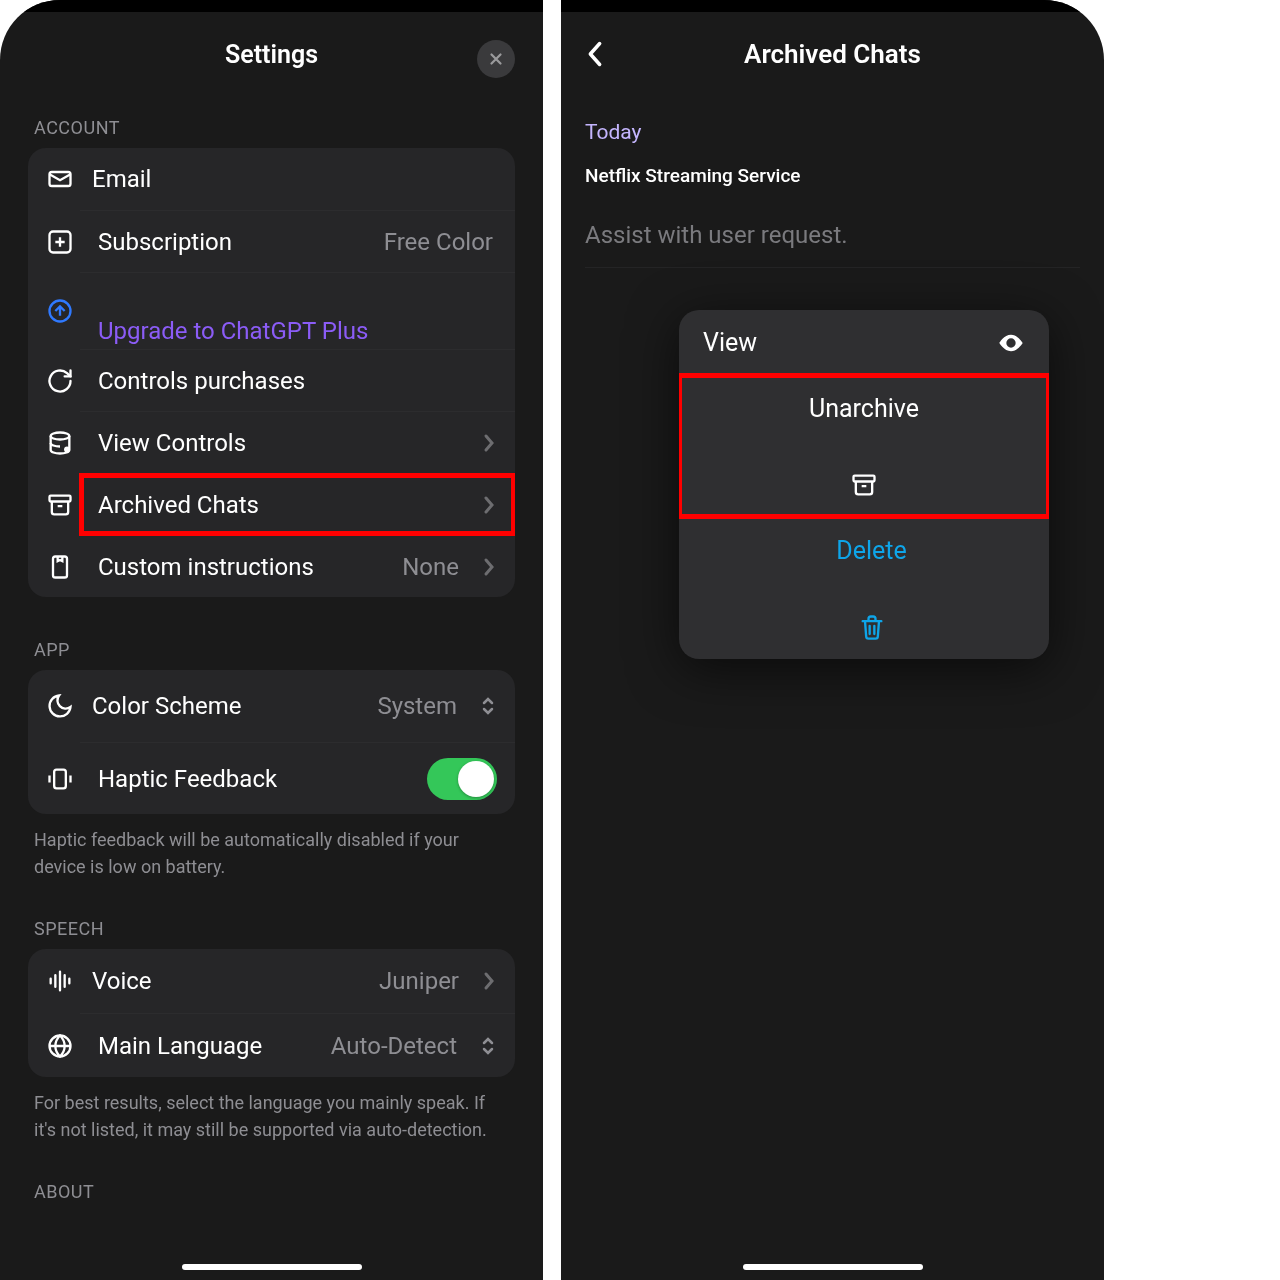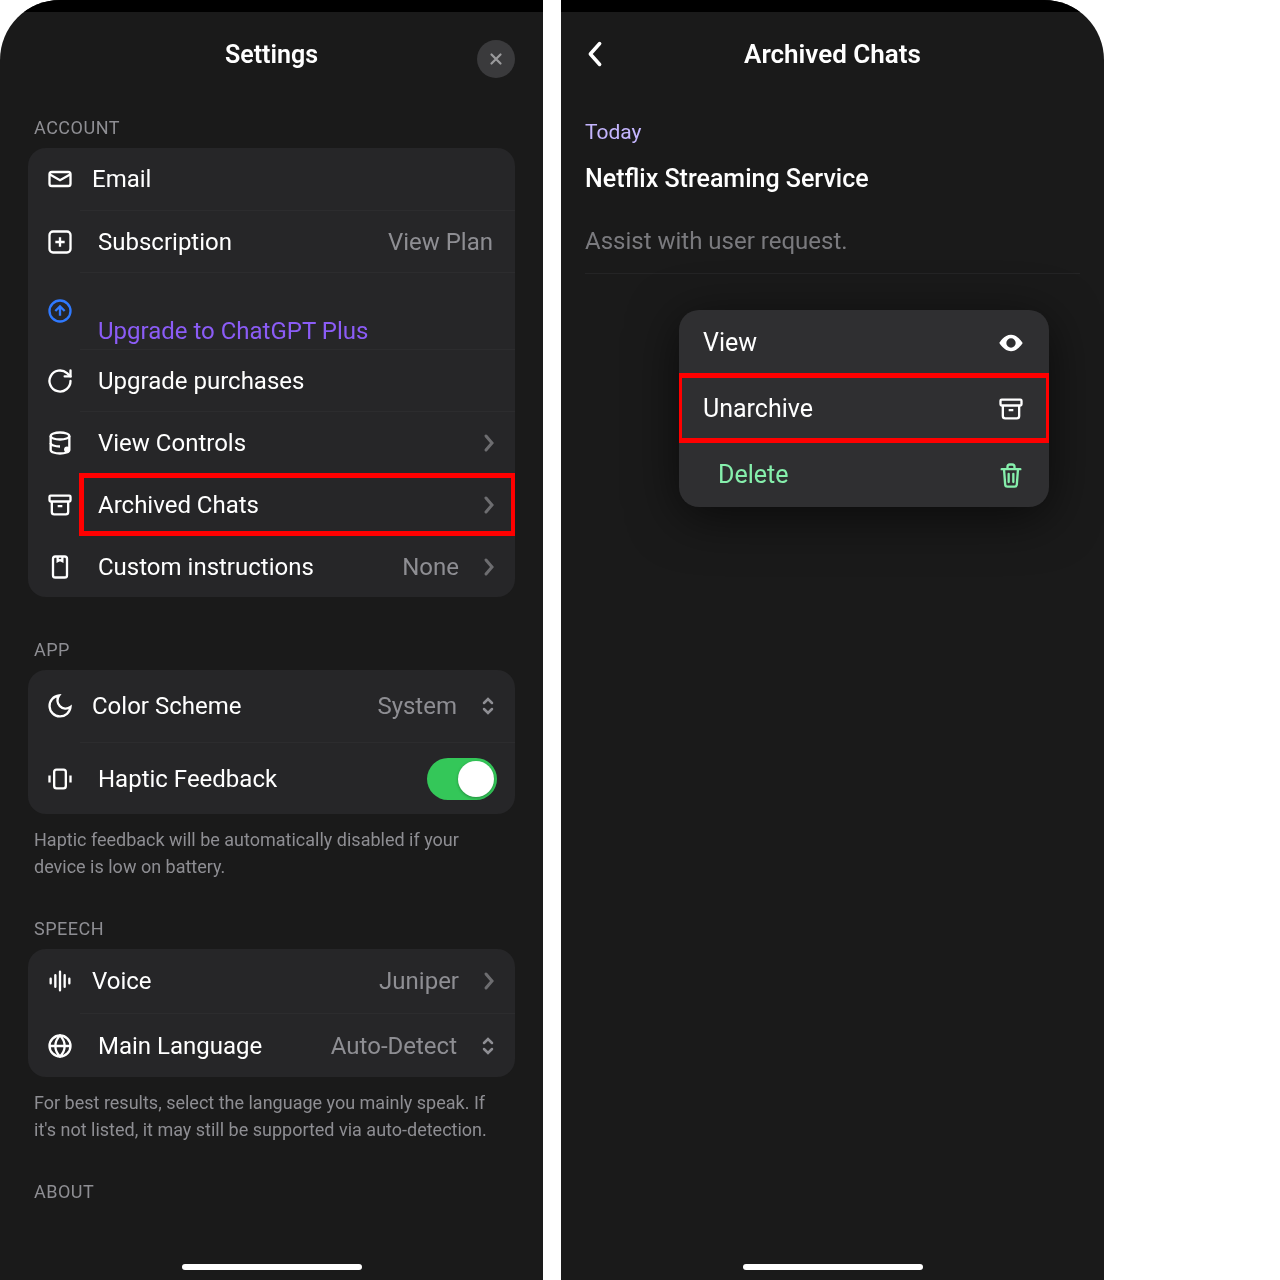--- a/index.html
+++ b/index.html
@@ -170,21 +170,21 @@
     font-weight: 600;
   }
   .right .content { padding: 0 24px; }
   .date-label {
     color: #c4b5fd;
     font-size: 21px;
     padding: 22px 0 20px 0;
   }
   .chat-title {
     color: #fff;
-    font-size: 25px;
+    font-size: 19px;
     font-weight: 500;
     padding-bottom: 34px;
   }
   .chat-sub {
     color: #7a7a7e;
     font-size: 24px;
     padding-bottom: 18px;
     border-bottom: 1px solid #3a3a3c55;
   }
 
@@ -200,22 +200,22 @@
   }
   .menu-item {
     display: flex;
     align-items: center;
     justify-content: space-between;
     padding: 18px 24px;
     color: #fff;
     font-size: 25px;
     gap: 48px;
   }
-  .menu-item + .menu-item { border-top: 1px solid #44444655; }
-  .menu-item.danger { color: #86efac; padding-left: 39px; }
+  .menu-item + .menu-item { border-top: 1px solid #44444655; flex-direction: column; }
+  .menu-item.danger { color: #0ea5e9; padding-left: 39px; }
   .menu-item svg { width: 28px; height: 28px; }
   .menu-item.highlighted {
     outline: 5px solid #ff0000;
     outline-offset: -3px;
   }
 </style>
 </head>
 <body>
 
 <div class="phone left">
@@ -246,41 +246,41 @@
       </div>
 
       <div class="row">
         <span class="row-icon">
           <svg viewBox="0 0 24 24" fill="none" stroke="currentColor" stroke-width="2">
               <rect x="3" y="3" width="18" height="18" rx="3"></rect>
               <path d="M12 8v8M8 12h8"></path>
             </svg>
         </span>
         <span class="row-label">Subscription</span>
-        <span class="row-value">View Plan</span>
+        <span class="row-value">Free Color</span>
       </div>
 
       <div class="row">
         <span class="row-icon blue">
           <svg viewBox="0 0 24 24" fill="none" stroke="currentColor" stroke-width="2">
               <circle cx="12" cy="12" r="9"></circle>
               <path d="M12 16V8M8 12l4-4 4 4"></path>
             </svg>
         </span>
         <span class="row-label blue">Upgrade to ChatGPT Plus</span>
       </div>
 
       <div class="row">
         <span class="row-icon">
           <svg viewBox="0 0 24 24" fill="none" stroke="currentColor" stroke-width="2.2" stroke-linecap="round">
               <path d="M21 12a9 9 0 1 1-3-6.7L21 8"></path>
               <path d="M21 3v5h-5"></path>
             </svg>
         </span>
-        <span class="row-label">Upgrade purchases</span>
+        <span class="row-label">Controls purchases</span>
       </div>
 
       <div class="row">
         <span class="row-icon">
           <svg viewBox="0 0 24 24" fill="none" stroke="currentColor" stroke-width="2">
               <ellipse cx="12" cy="6" rx="8" ry="3"></ellipse>
               <path d="M4 6v12c0 1.7 3.6 3 8 3s8-1.3 8-3V6"></path>
               <path d="M4 12c0 1.7 3.6 3 8 3"></path>
               <circle cx="18" cy="17.5" r="2.5" fill="currentColor" stroke="none"></circle>
             </svg>

